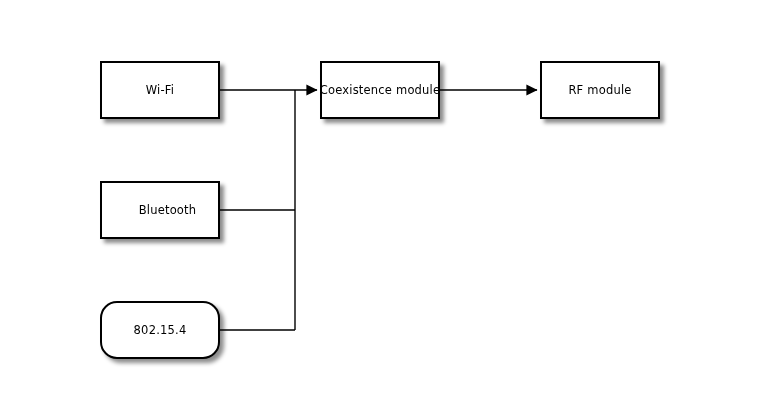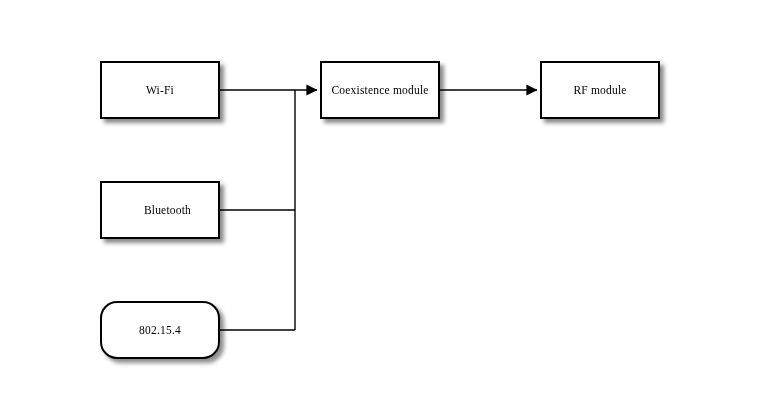--- a/index.html
+++ b/index.html
@@ -26,21 +26,20 @@
     position: absolute;
     width: 120px;
     height: 58px;
     background: var(--node-fill, #ffffff);
     border: 2px solid var(--border-color, #000000);
     box-shadow: 4px 4px 4px var(--shadow-color, rgba(0,0,0,0.45));
     display: flex;
     align-items: center;
     justify-content: center;
     box-sizing: border-box;
-    font-family: Liberation Serif, serif;
   }
   .node-label {
     font-size: 11.5px;
     color: var(--text-color, #000000);
     white-space: nowrap;
     text-align: center;
     letter-spacing: 0.2px;
   }
   #node-wifi        { left: 100px; top: 61px;  }
   #node-bluetooth   { left: 100px; top: 181px; padding-left: 15px; }

